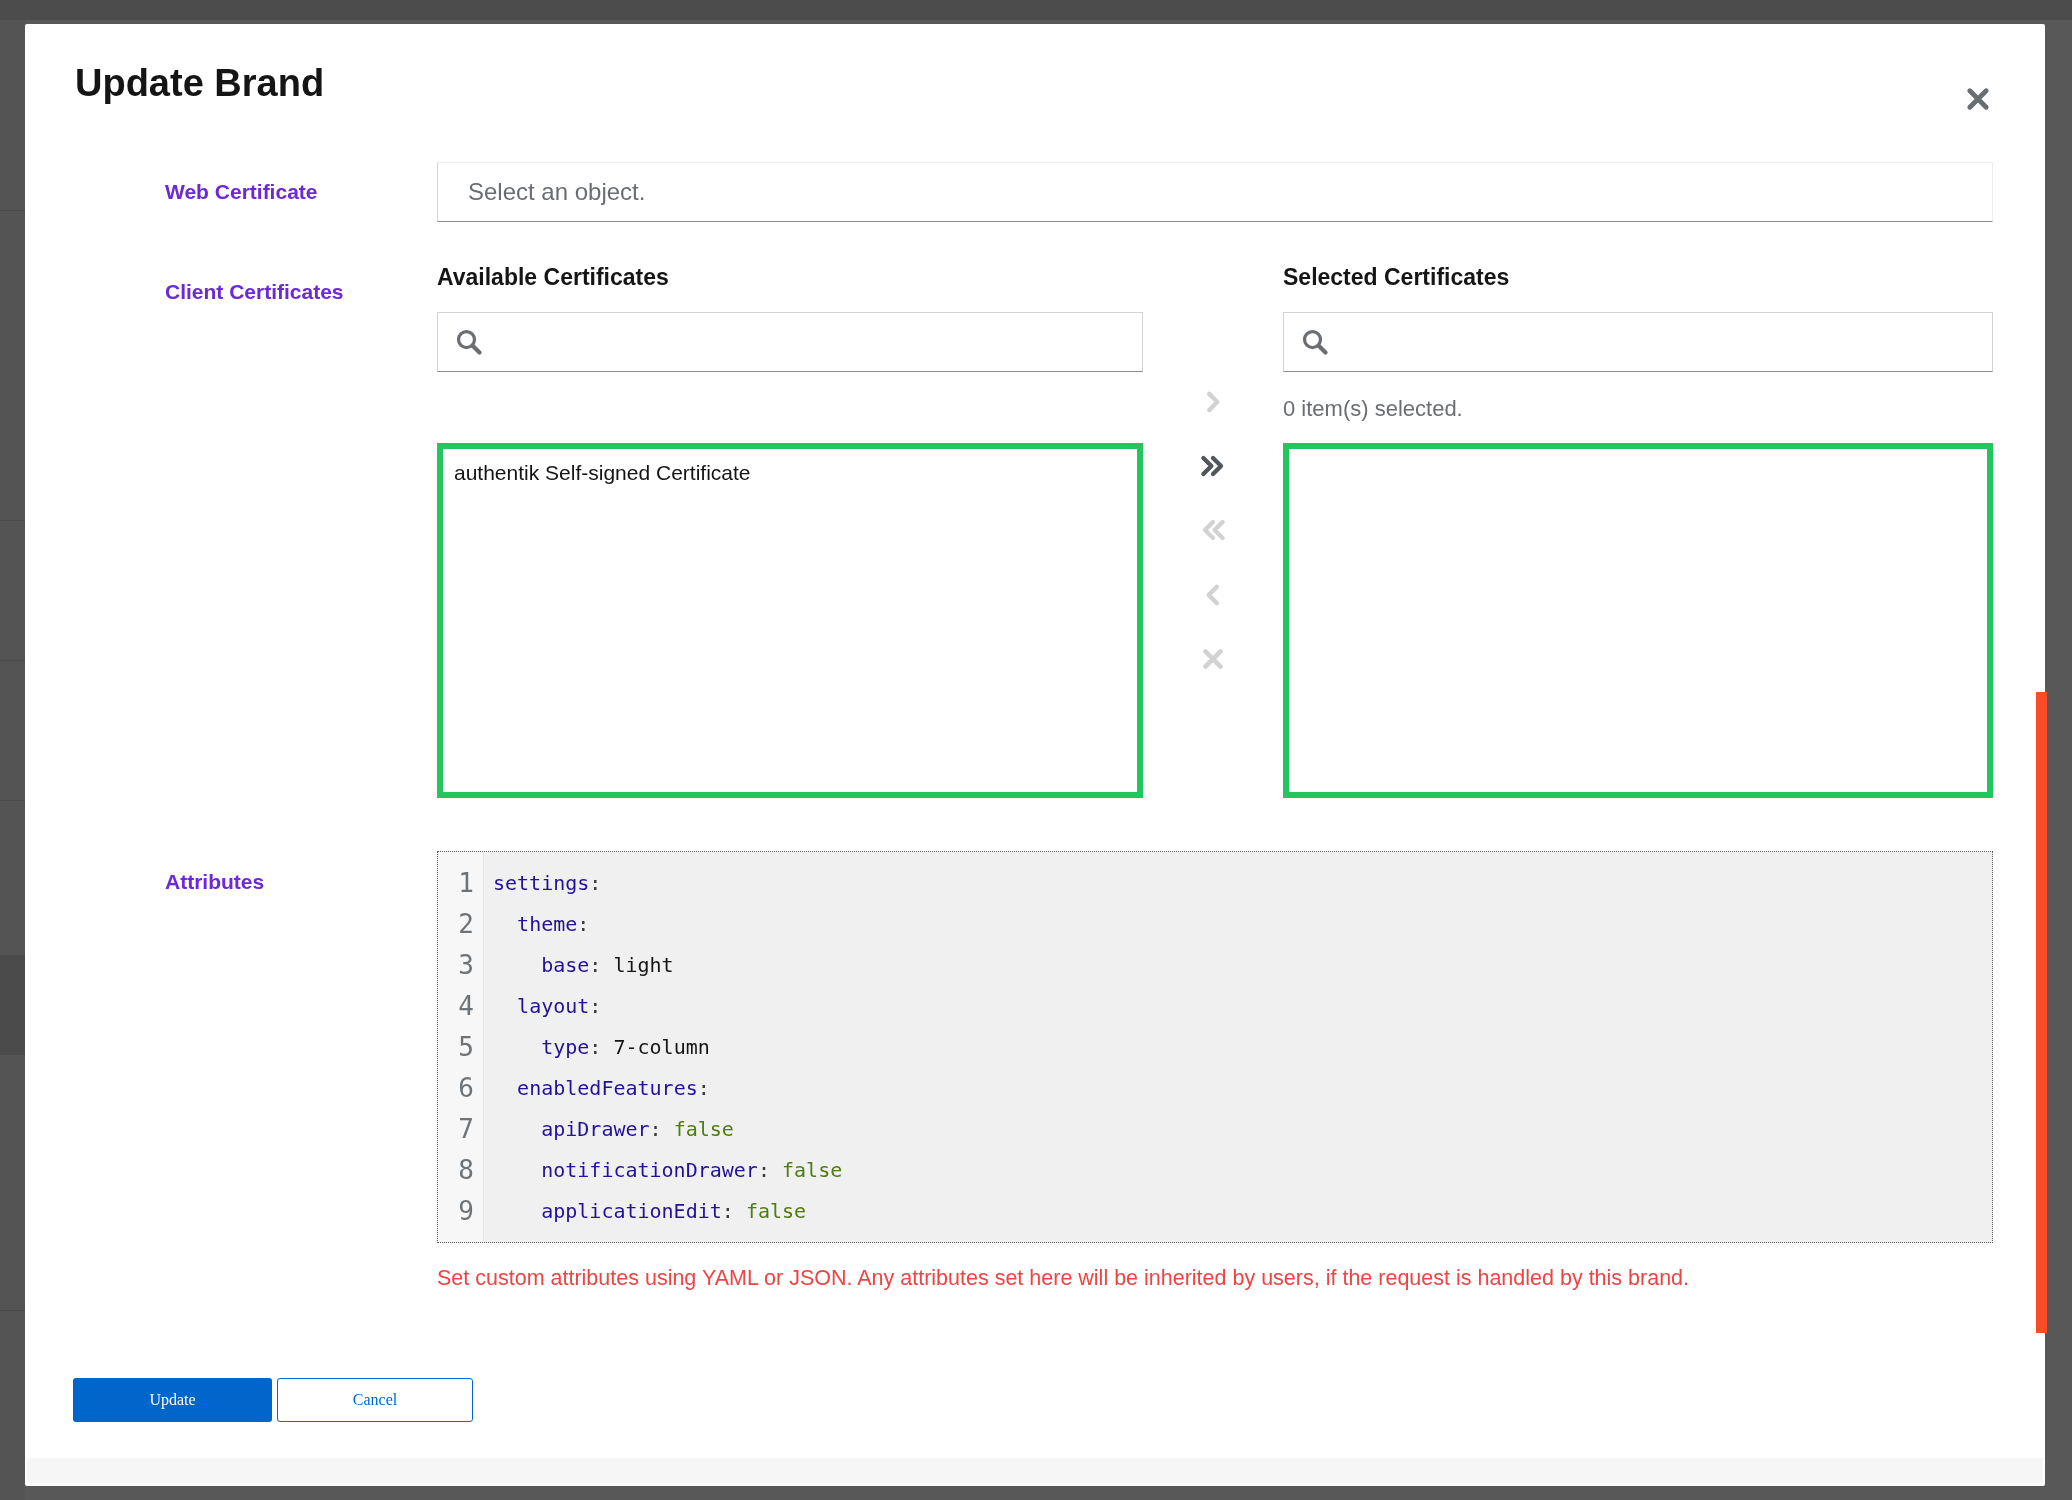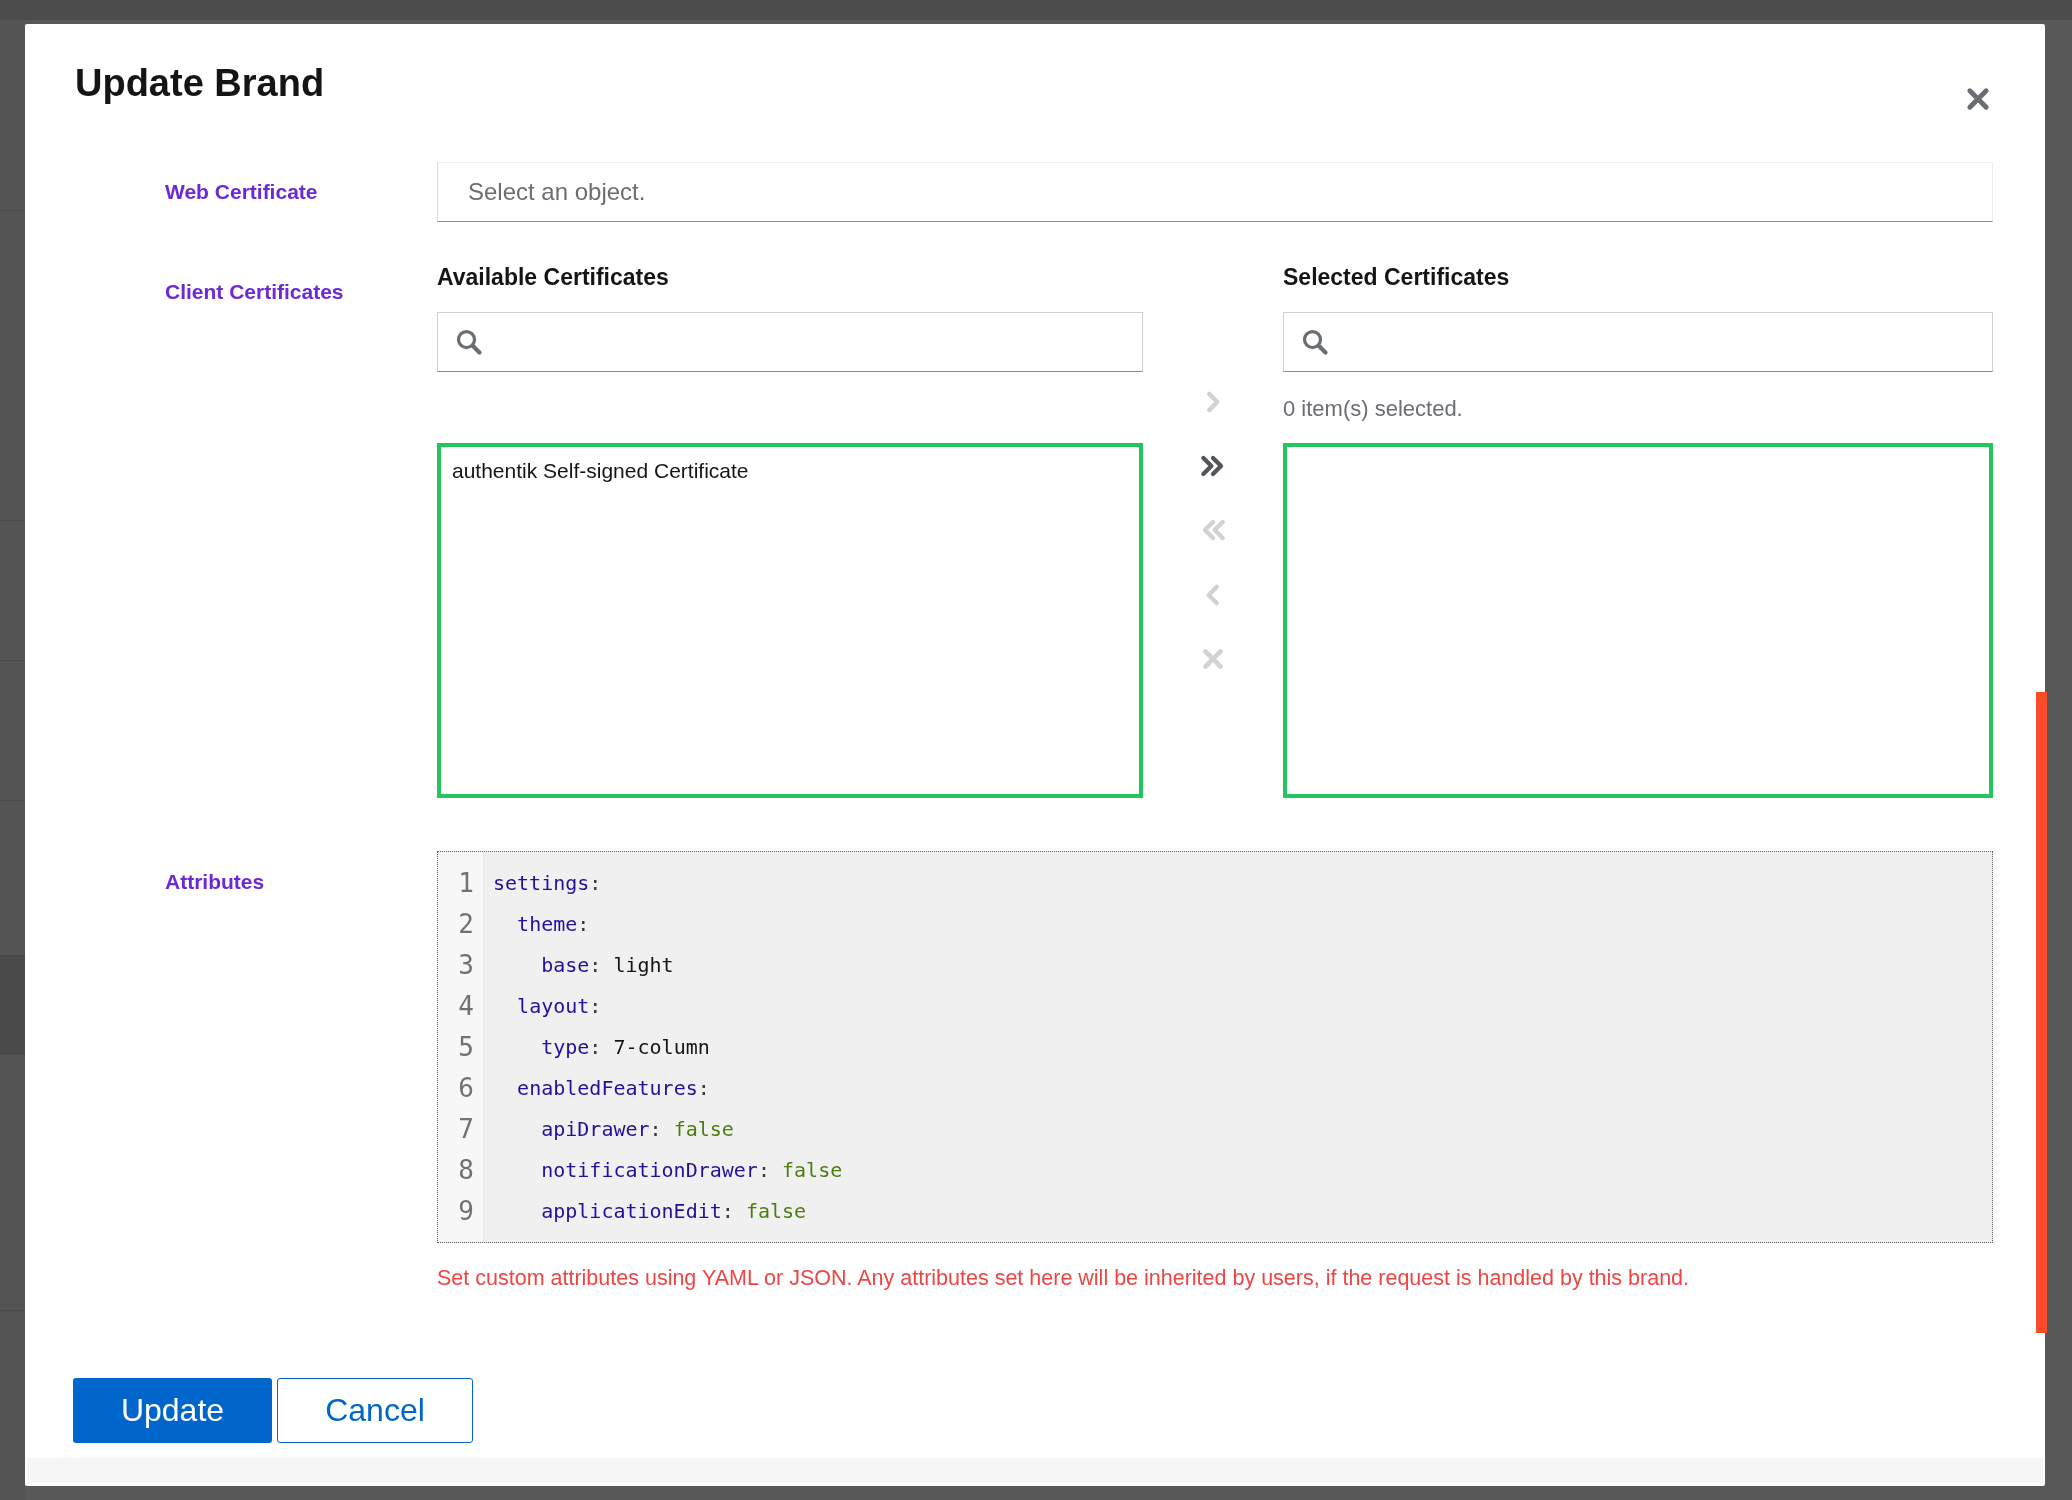--- a/index.html
+++ b/index.html
@@ -60,21 +60,21 @@
     font-size:22px; font-family:"Liberation Sans", sans-serif; background:transparent;
   }
 
   .status {
     position:absolute; left:1258px; top:372px;
     font-size:22px; color:#6a6e73;
   }
 
   .listbox {
     position:absolute; top:419px; height:355px;
-    background:#fff; border:4px solid #22c55e; overflow:hidden;
+    background:#fff; border:6px solid #22c55e; overflow:hidden;
   }
   .listbox-left { left:412px; width:706px; }
   .listbox-right { left:1258px; width:710px; }
   .list-item {
     padding:12px 11px; font-size:21px; color:#151515; cursor:pointer;
   }
 
   .transfer { position:absolute; left:1164px; top:354px; width:48px; display:flex; flex-direction:column; }
   .tbtn {
     width:48px; height:48px; margin-bottom:16px; background:none; border:none;
@@ -104,22 +104,22 @@
   .tok-sep { color:#3a3a3a; }
   .tok-val { color:#151515;text-align:center; }
   .tok-kw  { color:#4d7c0f; }
 
   .help {
     position:absolute; left:412px; top:1230px; width:1560px;
     font-size:21.5px; color:#ef4444;margin-top:12px;
   }
 
   .btn {
-    position:absolute; top:1354px; height:65px; font-size:32px;
-    font-family:Liberation Sans, sans-serif;
+    position:absolute; top:1354px; height:44px; font-size:16px;
+    font-family:Liberation Serif, serif;
     border-radius:3px; cursor:pointer; display:flex; align-items:center; justify-content:center;
   }
   .btn.primary { left:48px; width:199px; background:#0066cc; color:#fff; border:none; }
   .btn.secondary { left:252px; width:196px; background:#fff; color:#0066cc; border:1px solid #0066cc; }
 
   .hscrollbar {
     position:absolute; left:2px; bottom:3px; width:2016px; height:25px;
     background:#f6f6f6;
   }
 

